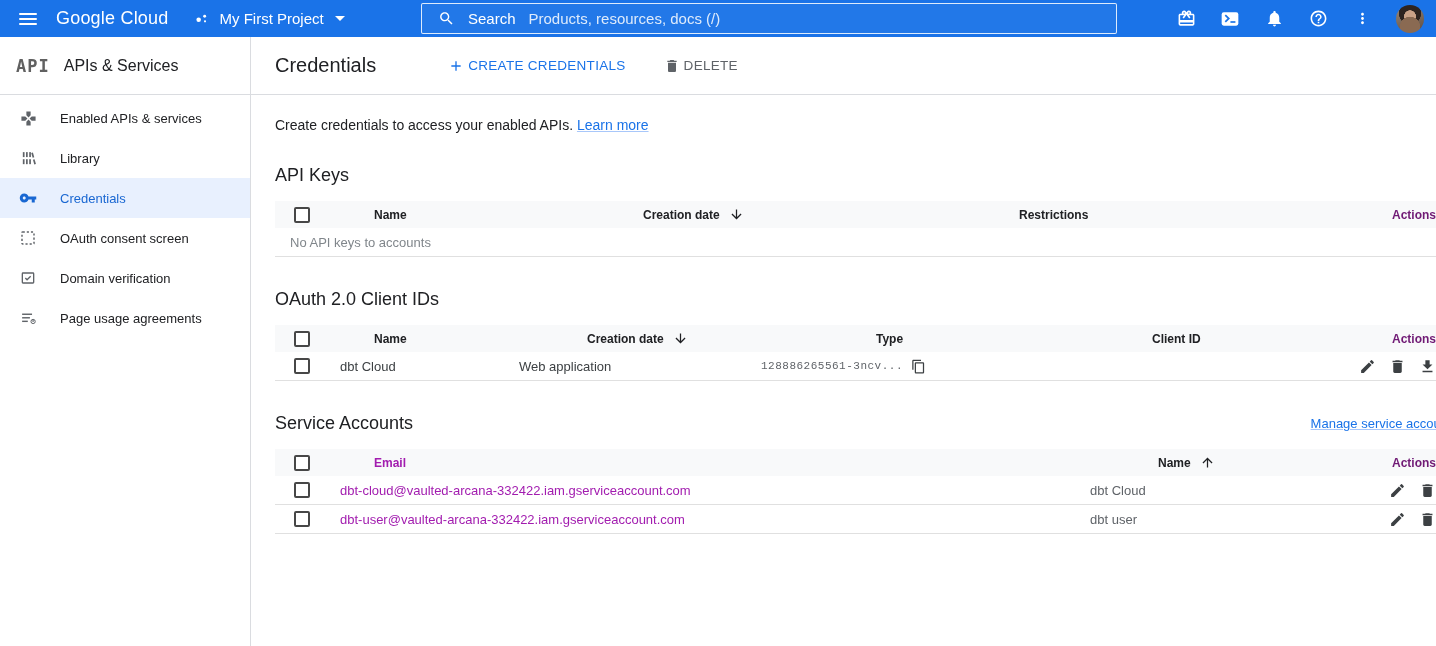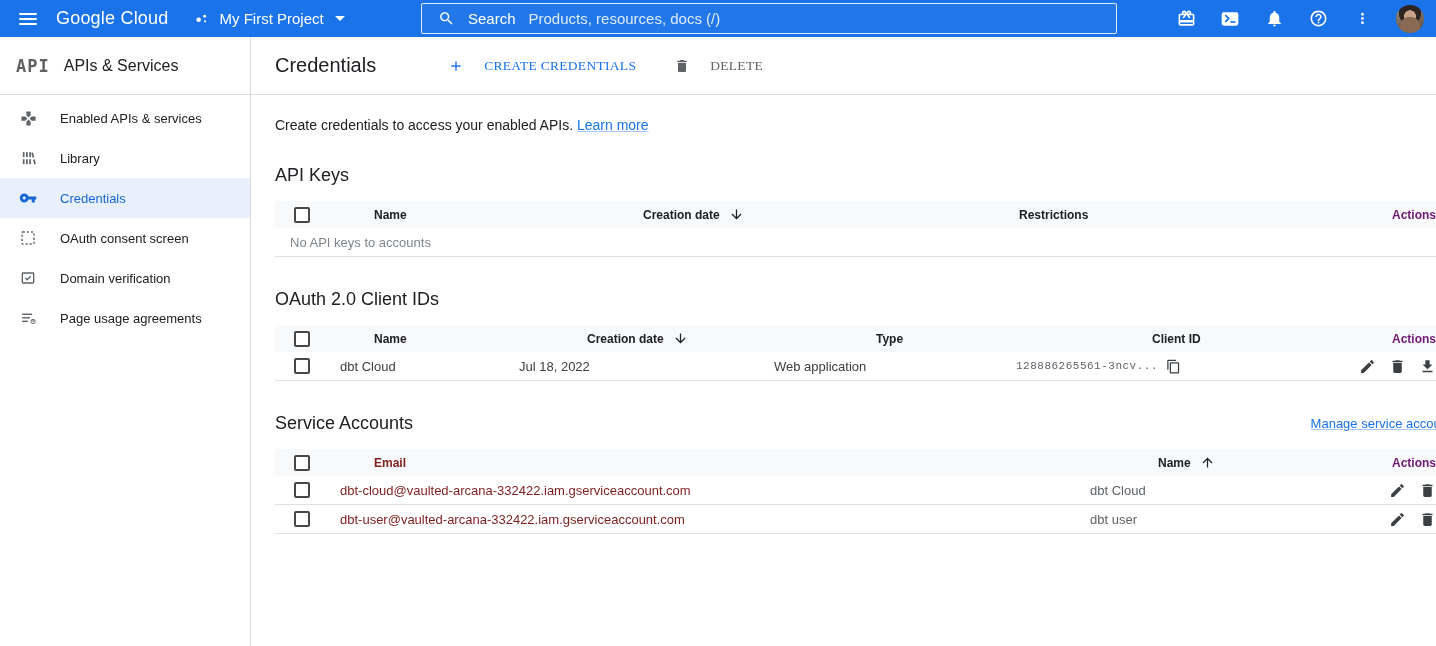--- a/index.html
+++ b/index.html
@@ -39,22 +39,22 @@
   .sb-item { height:40px; display:flex; align-items:center; cursor:pointer; color:#202124; }
   .sb-item .ic { width:18px; height:18px; margin-left:19px; margin-right:23px; color:#5f6368; display:flex; align-items:center; justify-content:center; }
   .sb-item .lbl { font-size:13px; }
   .sb-item.selected { background:#e8f0fe; color:#1967d2; }
   .sb-item.selected .ic { color:#1967d2; }
 
   
   .main { flex:1; display:flex; flex-direction:column; }
   .main-head { height:58px; display:flex; align-items:center; border-bottom:1px solid #dadce0; padding-left:24px; }
   .page-title { font-size:20px; font-weight:400; color:#202124; margin-right:62px; }
-  .toolbar-btn { display:flex; align-items:center; gap:20px; font-size:13.5px; font-weight:500; letter-spacing:.3px;
-     background:none; border:none; cursor:pointer; padding:6px 10px; font-family:Liberation Serif, serif; }
+  .toolbar-btn { display:flex; align-items:center; gap:4px; font-size:13.5px; font-weight:500; letter-spacing:.3px;
+     background:none; border:none; cursor:pointer; padding:6px 10px; font-family:Liberation Sans, sans-serif; }
   .btn-create { color:#1a73e8; margin-right:18px; }
   .btn-delete { color:#5f6368; }
 
   .content { padding:0 24px; }
   .intro { margin-top:22px; font-size:14px; color:#202124; }
   a.link { color:#1a73e8; text-decoration:underline; text-decoration-color:#a8c7fa; cursor:pointer; }
   .sec-head { margin-top:32px; margin-bottom:15px; display:flex; align-items:center; justify-content:space-between; }
   .sec-title { font-size:18px; font-weight:400; color:#202124; }
   .manage-link { font-size:13px; }
 
@@ -73,21 +73,21 @@
   .empty-row { color:#80868b; padding-left:15px; height:29px; display:flex; align-items:center; border-bottom:1px solid #e0e0e0; font-size:13px; }
 
   
   .ak-name { width:235px; } .ak-date { width:342px; } .ak-restr { flex:1; }
   
   .oa-name { width:179px; } .oa-date { width:255px; } .oa-type { width:242px; } .oa-client { flex:1; }
   .mono { font-family:Liberation Mono, monospace; font-size:11px; color:#5f6368; letter-spacing:.5px; }
   .copy-ic { margin-left:8px; color:#3c4043; cursor:pointer; display:flex; }
   
   .sa-email { width:750px; } .sa-name { width:200px; color:#5f6368; }
-  .sa-email { color:#7f1d1d; }
+  .sa-email { color:#a21caf; }
 </style>
 </head>
 <body>
 
 <div class="topbar">
   <div class="hamburger">
     <div class="bars">
         <span></span>
         <span></span>
         <span></span>
@@ -283,21 +283,20 @@
             </div>
             <div class="c oa-type">Type</div>
             <div class="c oa-client">Client ID</div>
             <div class="c actions-head th-actions">Actions</div>
           </div>
           <div class="t-row">
             <div class="c check">
                 <span class="checkbox"></span>
               </div>
             <div class="c oa-name">dbt Cloud</div>
-            <div class="c oa-date">Jul 18, 2022</div>
             <div class="c oa-type">Web application</div>
             <div class="c oa-client">
               <span class="mono">128886265561-3ncv...</span>
               <span class="copy-ic">
                 <svg width="15" height="15" viewBox="0 0 24 24" fill="currentColor">
                     <path d="M16 1H4c-1.1 0-2 .9-2 2v14h2V3h12V1zm3 4H8c-1.1 0-2 .9-2 2v14c0 1.1.9 2 2 2h11c1.1 0 2-.9 2-2V7c0-1.1-.9-2-2-2zm0 16H8V7h11v14z"></path>
                   </svg>
               </span>
             </div>
             <div class="c actions-cell">

